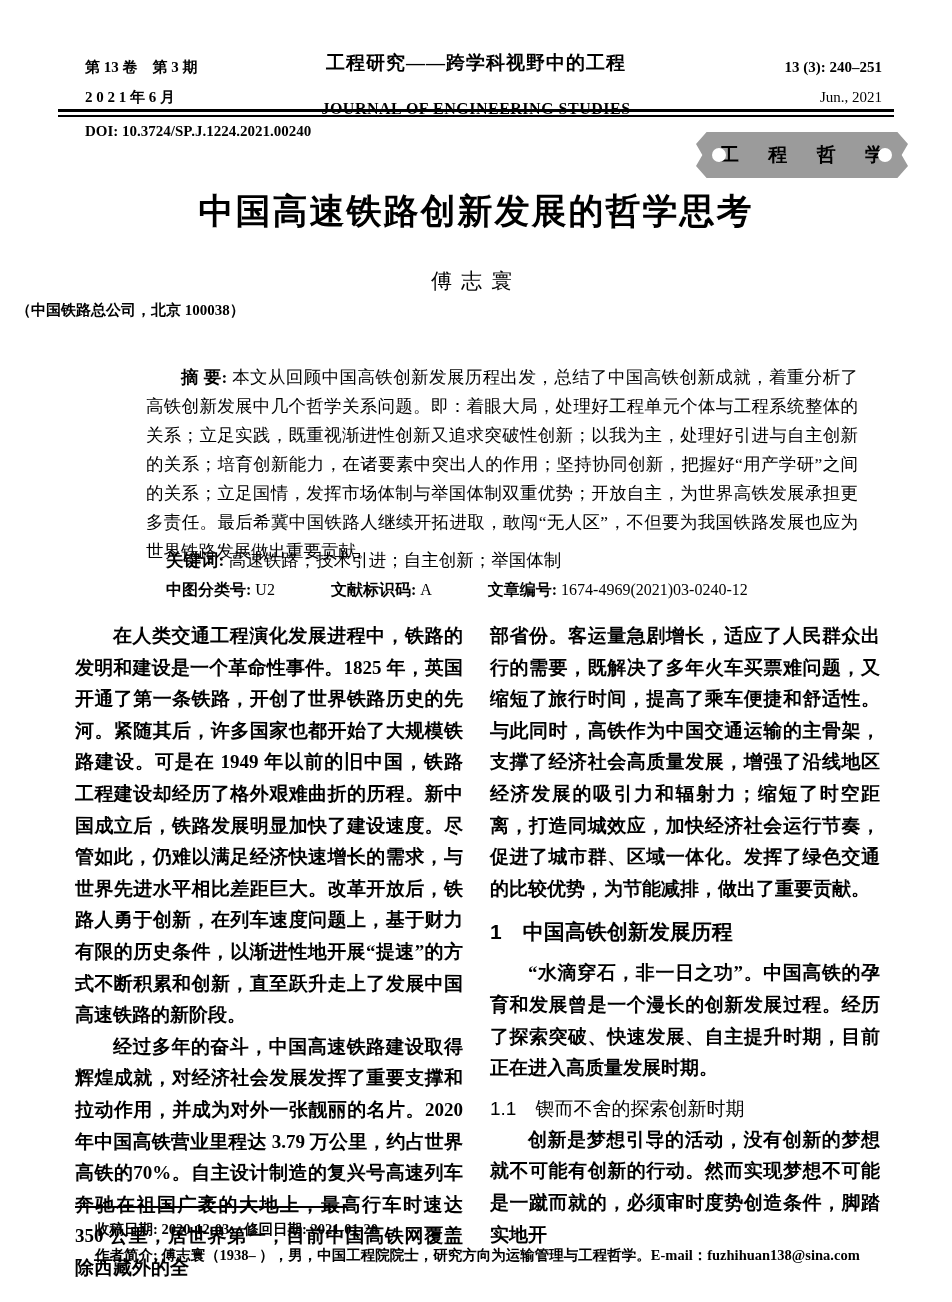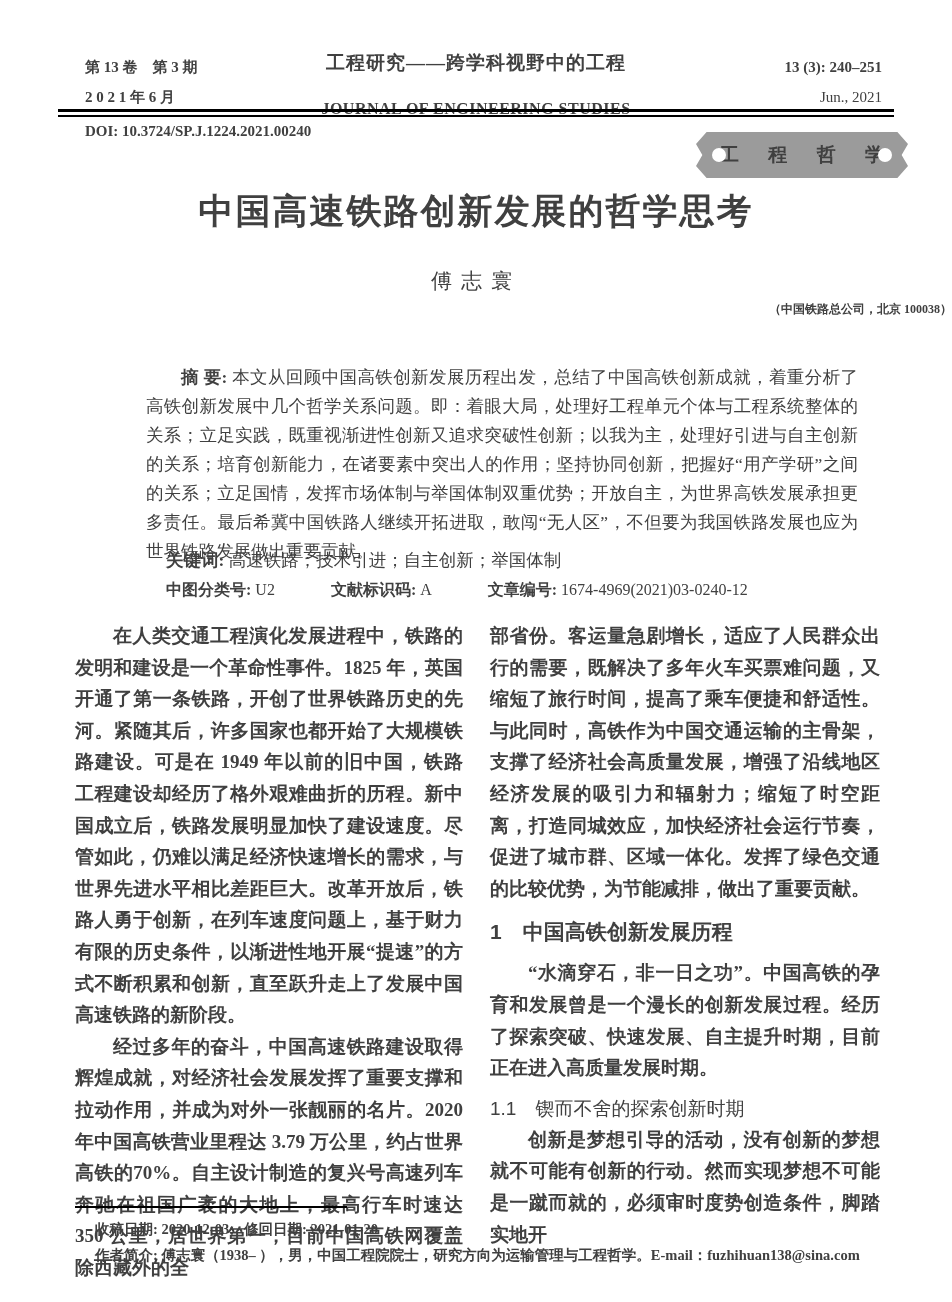--- a/index.html
+++ b/index.html
@@ -1,18 +1,18 @@
 <!DOCTYPE html>
 <html><head>
 <meta charset="utf-8">
 <style>
   html,body { margin:0; padding:0; background:#ffffff; }
   .page {
     position:relative; width:952px; height:1302px; background:#ffffff;
-    color:#404040; font-family:"Liberation Serif", serif; overflow:hidden;
+    color:#000000; font-family:"Liberation Serif", serif; overflow:hidden;
   }
   
   .hdr-left  { position:absolute; left:85px;  top:52px; font-size:15px; font-weight:bold; line-height:30px; white-space:nowrap; }
   .hdr-center{ position:absolute; left:0; right:0; top:50px; text-align:center; }
   .hdr-center .cn { font-size:19px; font-weight:bold; letter-spacing:1px; }
   .hdr-center .en { font-size:16px; font-weight:bold; margin-top:24px; letter-spacing:0.5px; }
   .hdr-right { position:absolute; right:70px; top:52px; text-align:right; font-size:15px; line-height:30px; white-space:nowrap; }
   .hdr-right .pr { font-weight:bold; }
   .dbl-rule { position:absolute; left:58px; right:58px; top:109px; height:3px;
               border-top:3px solid #000; border-bottom:2px solid #000; }
@@ -24,22 +24,22 @@
   .badge-text { font-size:19px; font-weight:bold; letter-spacing:12px; padding-left:12px;
                 font-family:"Liberation Sans", sans-serif; }
   .badge-dot { position:absolute; top:50%; width:14px; height:14px; border-radius:50%;
                background:#ffffff; transform:translateY(-50%); }
   .badge-dot.l { left:16px; } .badge-dot.r { right:16px; }
   
   .title  { position:absolute; left:0; right:0; top:188px; text-align:center;
             font-size:35px; font-weight:bold; letter-spacing:2px; }
   .author { position:absolute; left:0; right:0; top:267px; text-align:center;
             font-size:21px; letter-spacing:9px; }
-  .affil  { position:absolute; left:0; right:0; top:301px; text-align:right;
-            font-size:12px; font-weight:bold; }
+  .affil  { position:absolute; left:16px; right:0; top:301px; text-align:left;
+            font-size:15px; font-weight:bold; }
   
   .abstract { position:absolute; left:131px; width:712px; top:348px;
               font-size:17.5px; line-height:29px; text-align:justify; text-indent:2em; margin:15px; }
   .lbl { font-weight:bold; }
   .keywords { position:absolute; left:131px; width:712px; top:548px;
               font-size:17.5px; text-indent:2em; margin:0; }
   .class-line { position:absolute; left:166px; top:580px; font-size:16px; white-space:nowrap;text-align:right; }
   .class-line .pair { margin-right:52px; }
   .class-line .pair:last-child { margin-right:0; }
   

